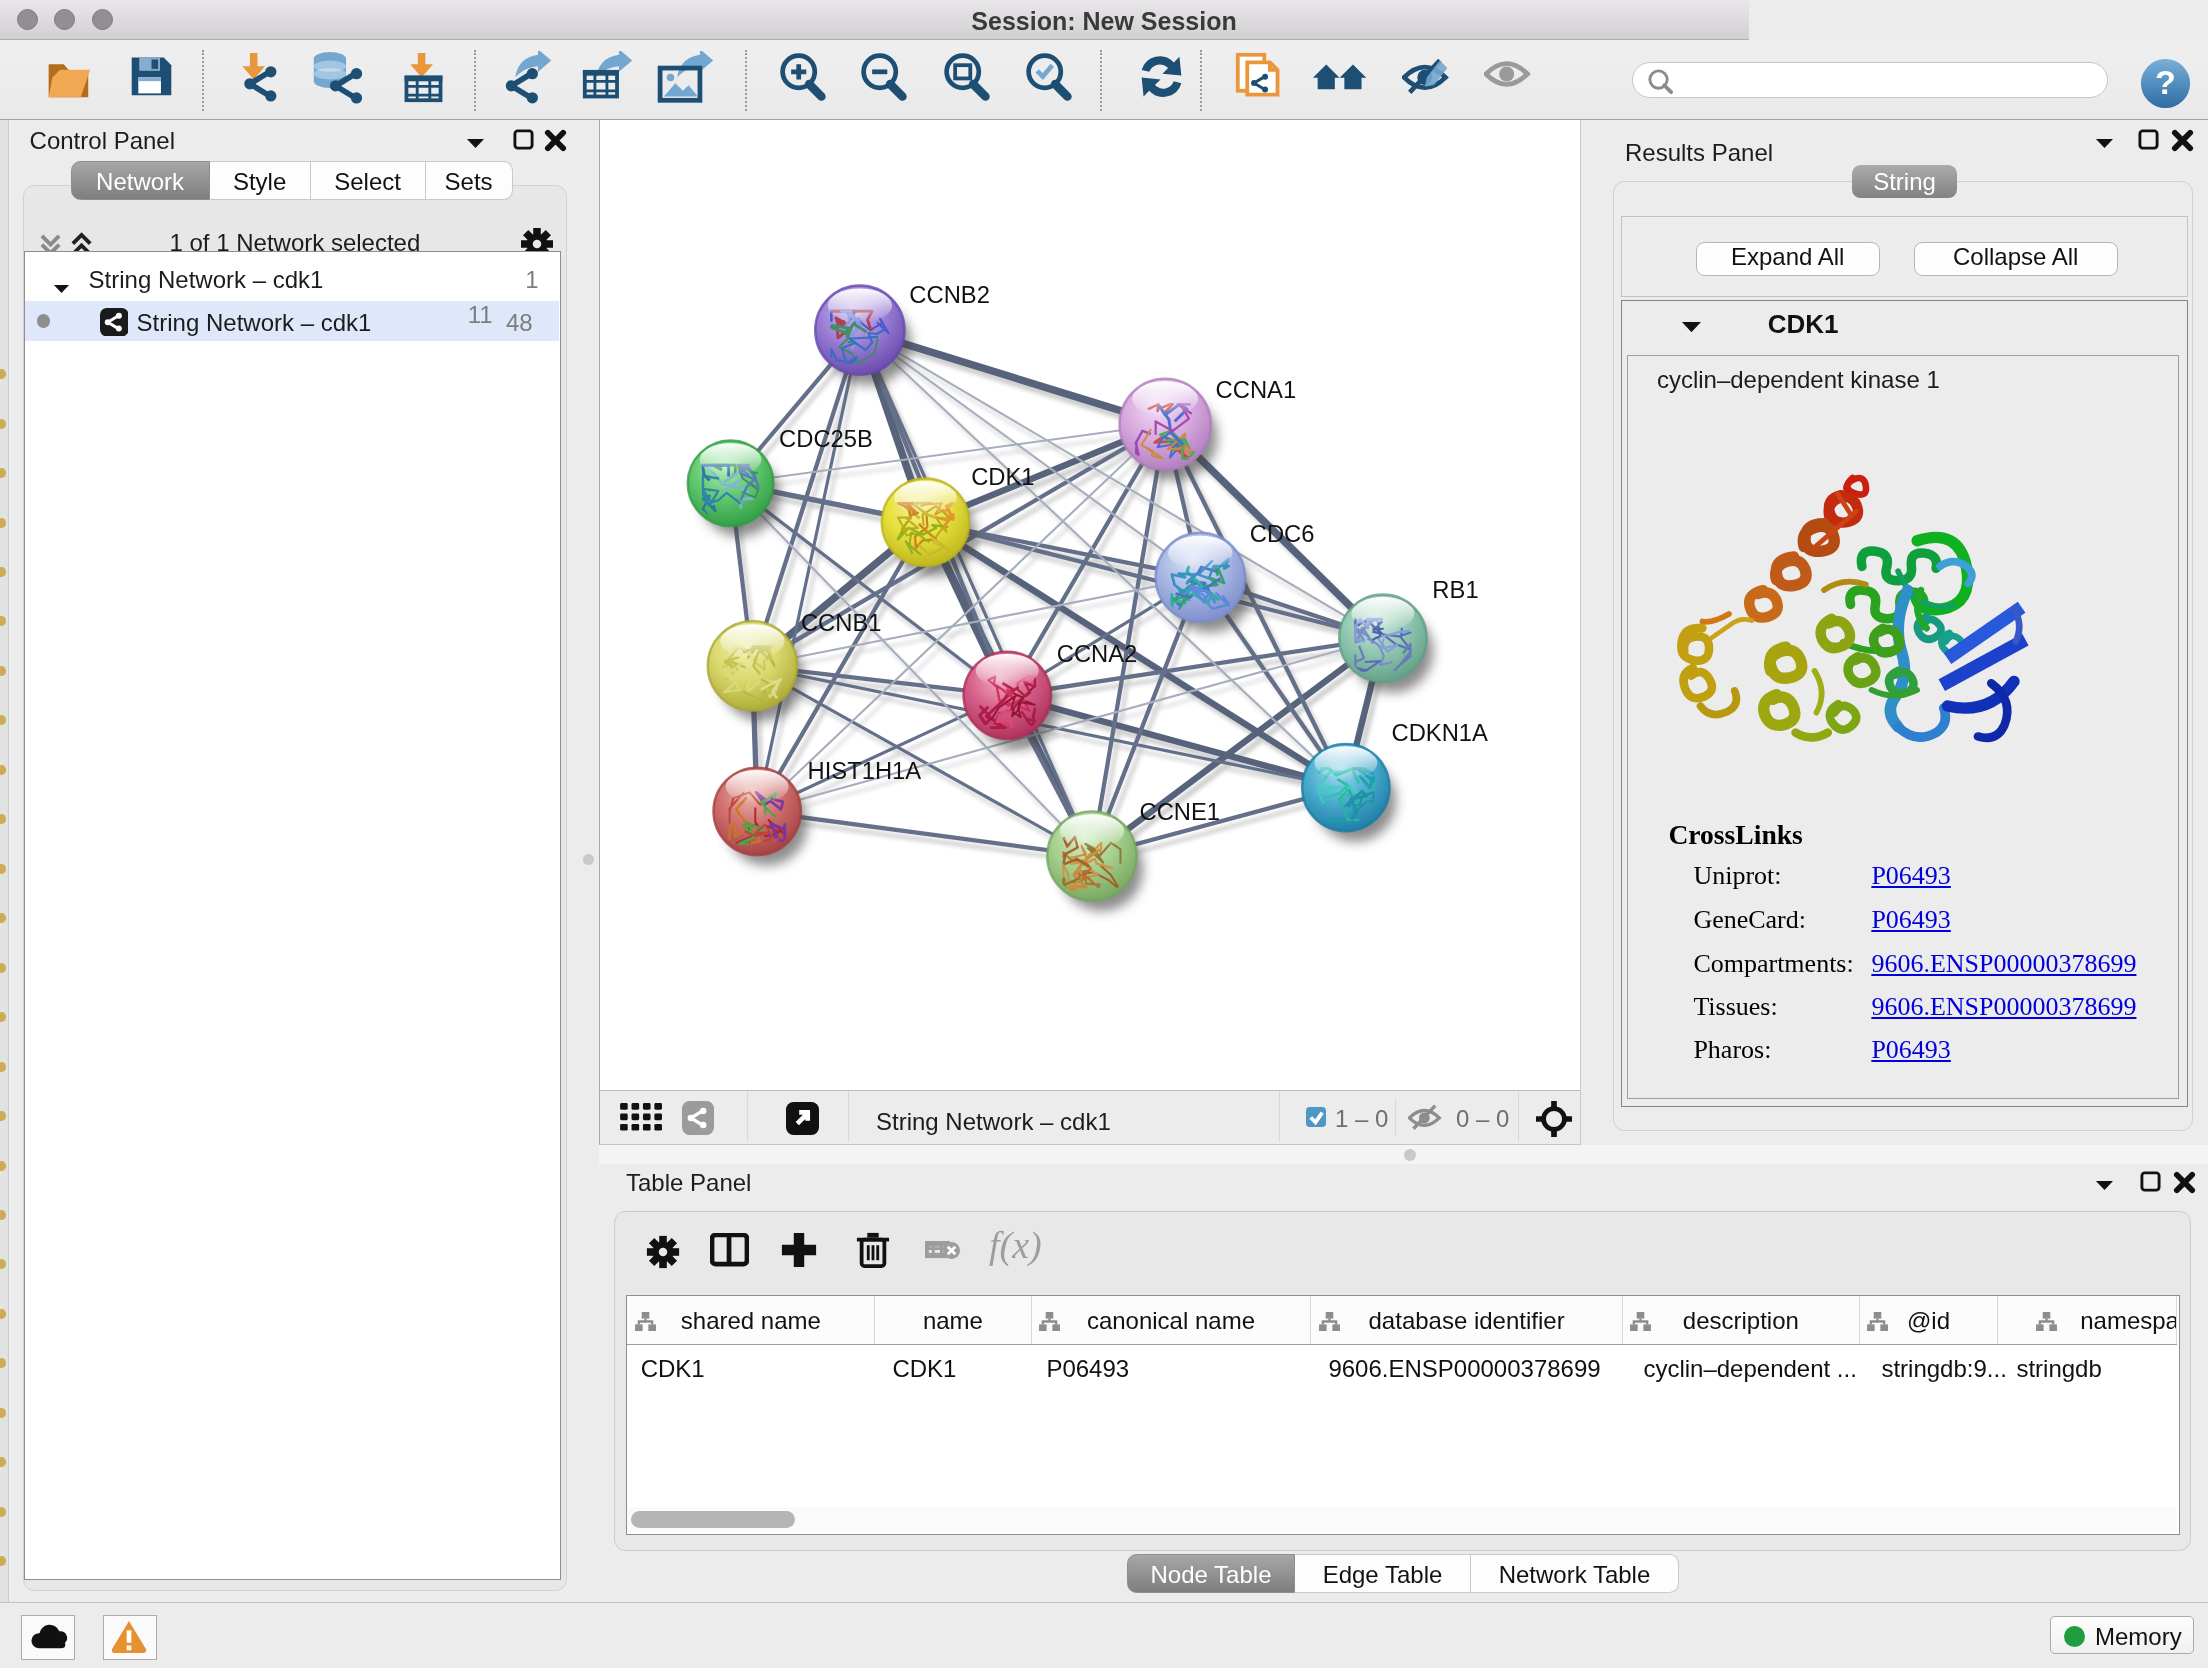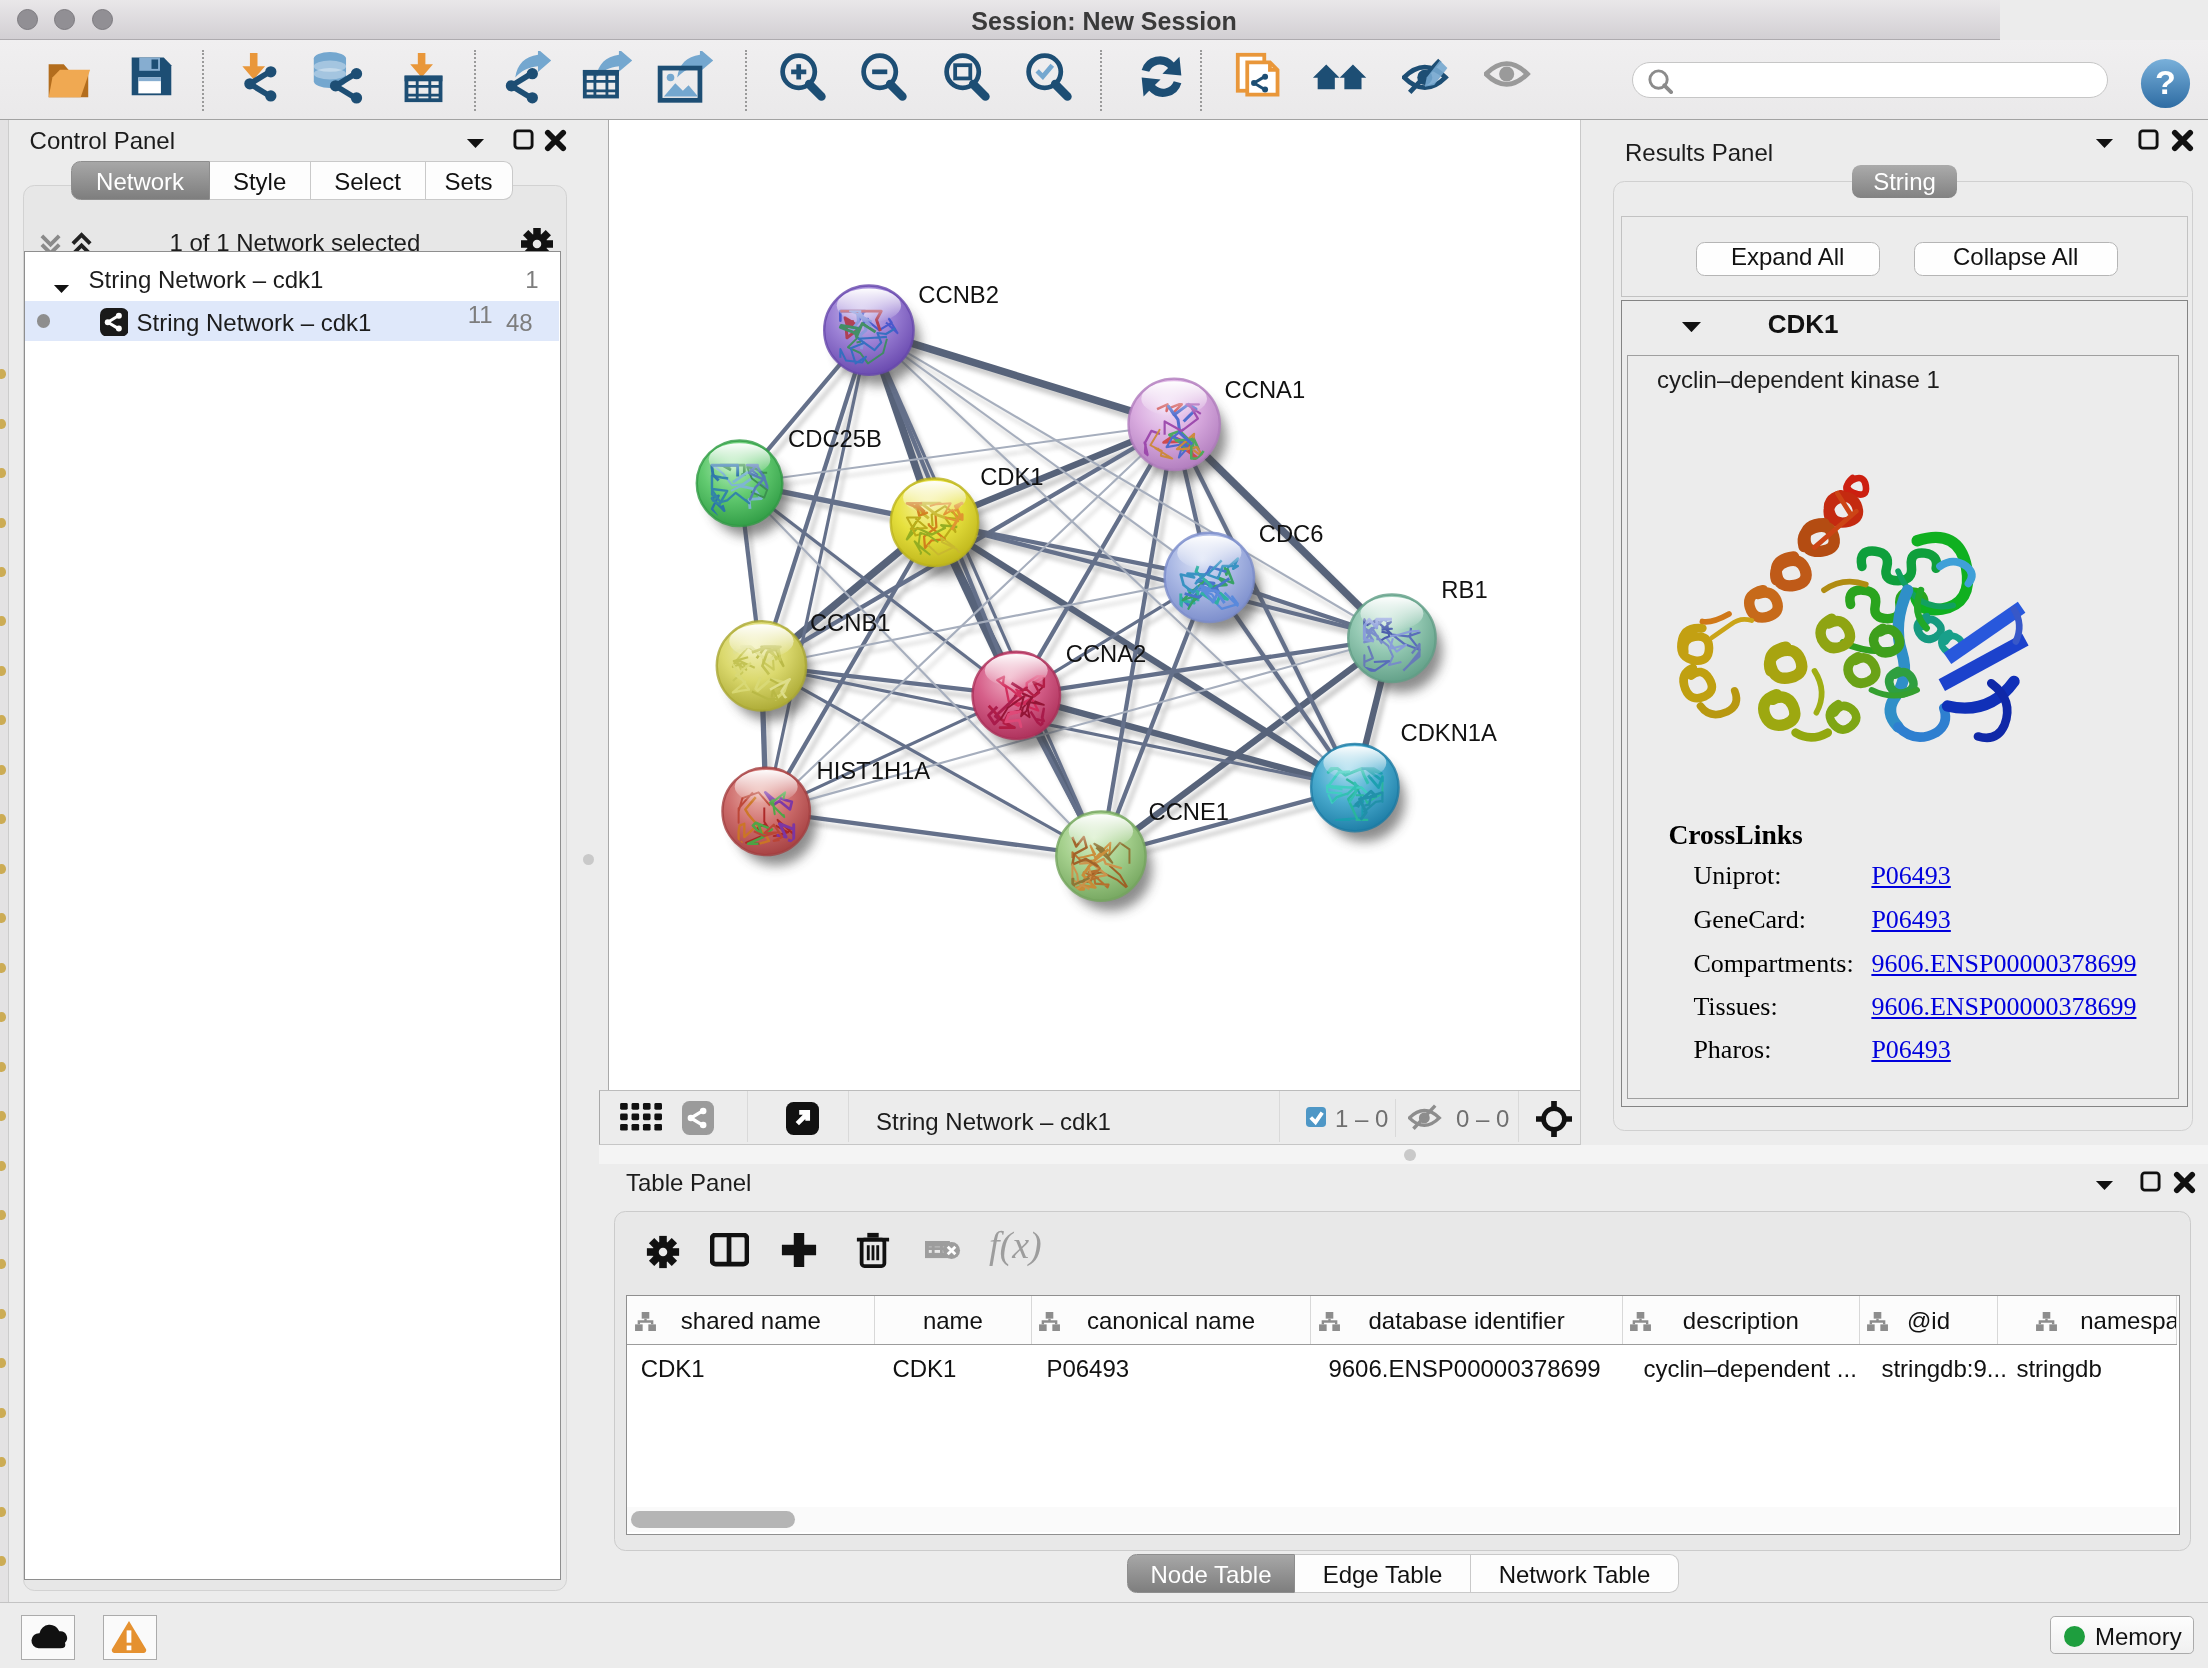--- a/index.html
+++ b/index.html
@@ -1,19 +1,19 @@
 <!DOCTYPE html>
 <html style="font-size:15px"><head><meta charset="utf-8"><title>Session: New Session</title>
 <style>
 * { margin:0; padding:0; box-sizing:border-box; }
 html,body { width:2208px; height:1668px; overflow:hidden; }
 body { font-family:"Liberation Sans", sans-serif; background:#ececec; position:relative; }
 .abs { position:absolute; }
 
-#titlebar { left:0; top:0; width:2000px; height:40px;
+#titlebar { left:0; top:0; width:1749px; height:40px;
   background:linear-gradient(#e9e7e9,#d2cfd3); border-bottom:1.9px solid #aeabaf; }
 .tl { position:absolute; top:8.6px; width:21px; height:21px; border-radius:50%;
   background:#918f94; border:1px solid #7c7a7f; }
 #title-text { position:absolute; top:6.7px; left:0; width:2208px; text-align:center;
   font-size:25px; font-weight:bold; color:#3a3a3a; }
 
 #toolbar { left:0; top:40px; width:2208px; height:80px;
   background:linear-gradient(#f0eff0,#eae9ea); border-bottom:1.9px solid #a2a2a2; }
 .tsep { position:absolute; top:9.5px; height:61px; width:0;
   border-left:2.9px dotted #9a9a9a; }
@@ -36,21 +36,21 @@
 .seg .tab.sel { background:linear-gradient(#a7a7a7,#7e7e7e); color:#fff; border-color:#8e8e8e; }
 #cp-toolrow { position:absolute; left:14.3px; top:107px; width:544px; height:36px; }
 #cp-toolrow .txt { position:absolute; left:0; width:100%; text-align:center; top:1.9px;
   font-size:24px; color:#1c1c1c; }
 #cp-list { position:absolute; left:15px; top:131px; width:537px; height:1329px;
   background:#ffffff; border:1.9px solid #8e8e8e; }
 .cp-row { position:absolute; left:0; width:534px; height:40px; font-size:24px; color:#1c1c1c; }
 .cp-row .num { position:absolute; text-align:right; color:#7d7d7d; }
 
 #netview { left:599px; top:120px; width:981px; height:970px; background:#ffffff;
-  border-left:1px solid #a9a9a9;margin-left:9px; }
+  border-left:1px solid #a9a9a9; }
 #netbar { left:599px; top:1090px; width:981px; height:55px; background:#ececec;
   border-top:1.9px solid #bcbcbc; border-bottom:1.9px solid #c6c6c6; border-left:1px solid #a9a9a9; }
 #netbar .vsep { position:absolute; top:0; height:51px; width:0; border-left:1.9px solid #d9d9d9; }
 
 #hsplit { left:599px; top:1145px; width:1609px; height:19px; background:#f4f4f4; }
 
 #resultspanel { left:1580px; top:120px; width:629px; height:1025px; background:#ececec;
   border-left:1.9px solid #c9c9c9; }
 #stringtab { position:absolute; left:271px; top:45px; width:105px; height:33px;
   background:linear-gradient(#ababab,#828282); border-radius:8.6px; color:#fff;

